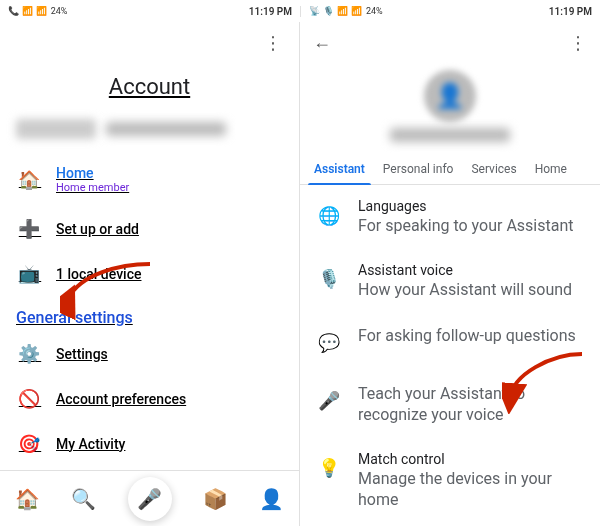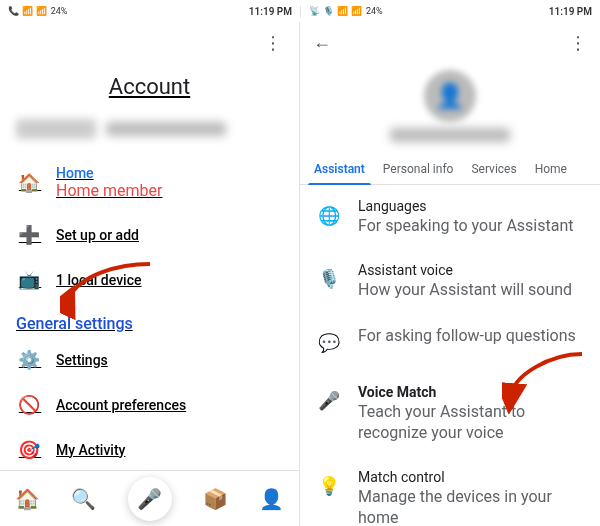--- a/index.html
+++ b/index.html
@@ -118,22 +118,22 @@
     }
     .nav-item-text {}
     .nav-item-label {
       font-size: 14px;
       font-weight: 500;
       color: #000000;
       display: block;
     }
     .nav-item.active .nav-item-label { color: #1a73e8; }
     .nav-item-sublabel {
-      font-size: 16px;
-      color: #ef4444;
+      font-size: 11px;
+      color: #6d28d9;
       display: block;
     }
     .section-header {
       font-size: 16px;
       color: #1d4ed8;
       padding: 12px 16px 4px;
       font-weight: 500;
     }
     .left-bottom-bar {
       position: absolute;
@@ -440,21 +440,20 @@
       <div class="setting-item">
         <div class="setting-icon">💬</div>
         <div class="setting-text">
           <span class="setting-sub">For asking follow-up questions</span>
         </div>
       </div>
 
       <div class="setting-item" style="position:relative;">
         <div class="setting-icon">🎤</div>
         <div class="setting-text">
-          <span class="setting-label" style="font-weight:700;">Voice Match</span>
           <span class="setting-sub">Teach your Assistant to recognize your voice</span>
         </div>
       </div>
 
       <div class="setting-item">
         <div class="setting-icon">💡</div>
         <div class="setting-text">
           <span class="setting-label">Match control</span>
           <span class="setting-sub">Manage the devices in your home</span>
         </div>

